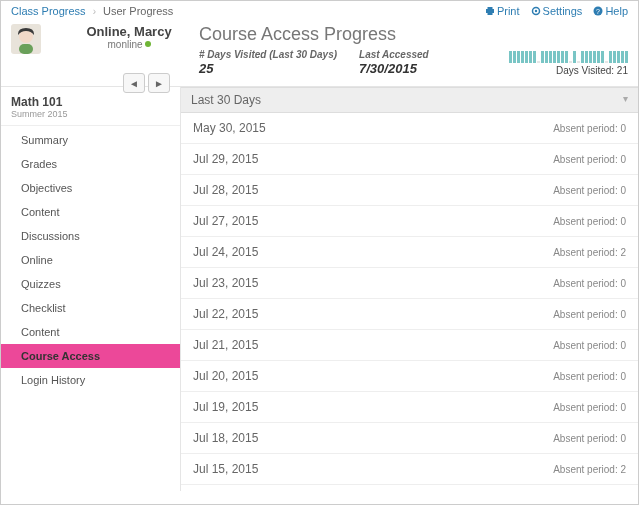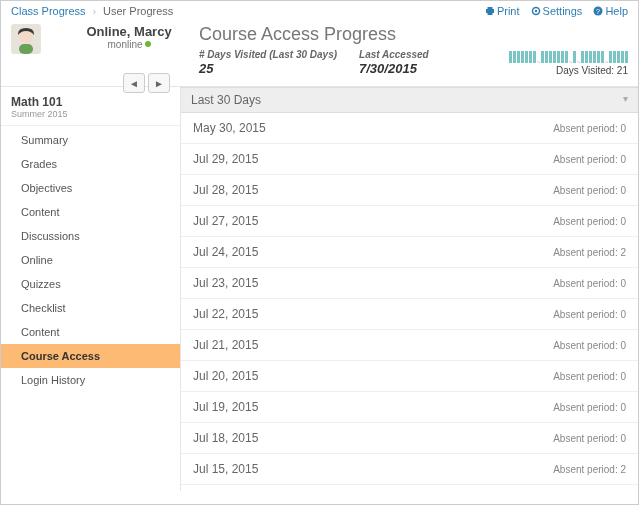--- a/index.html
+++ b/index.html
@@ -71,21 +71,21 @@
     border-right: 1px solid #e5e5e5;
     padding-top: 4px;
   }
   .course-label { font-size: 12px; font-weight: bold; color: #444; padding: 4px 10px 0 10px; }
   .course-sub { font-size: 9px; color: #999; padding: 0 10px 6px 10px; border-bottom:1px solid #eee; margin-bottom:2px;}
   .side-item {
     padding: 6px 10px 6px 20px;
     font-size: 11px; color: #555;
     cursor: pointer;
   }
-  .side-item.active { background: #fdba74; font-weight: bold; color:#333; }
+  .side-item.active { background: #ec4899; font-weight: bold; color:#333; }
   .content { flex: 1; overflow-y: auto; padding: 0; }
   .section-header {
     background: #eee; border-bottom: 1px solid #ddd; border-top:1px solid #ddd;
     padding: 5px 10px; font-size: 12px; color: #666;
     display:flex; justify-content:space-between; align-items:flex-start;
   }
   .section-header .chev { color:#aaa; font-size:10px; }
   .row {
     display: flex; justify-content: space-between; align-items:center;
     padding: 8px 12px; border-bottom: 1px solid #eee;

